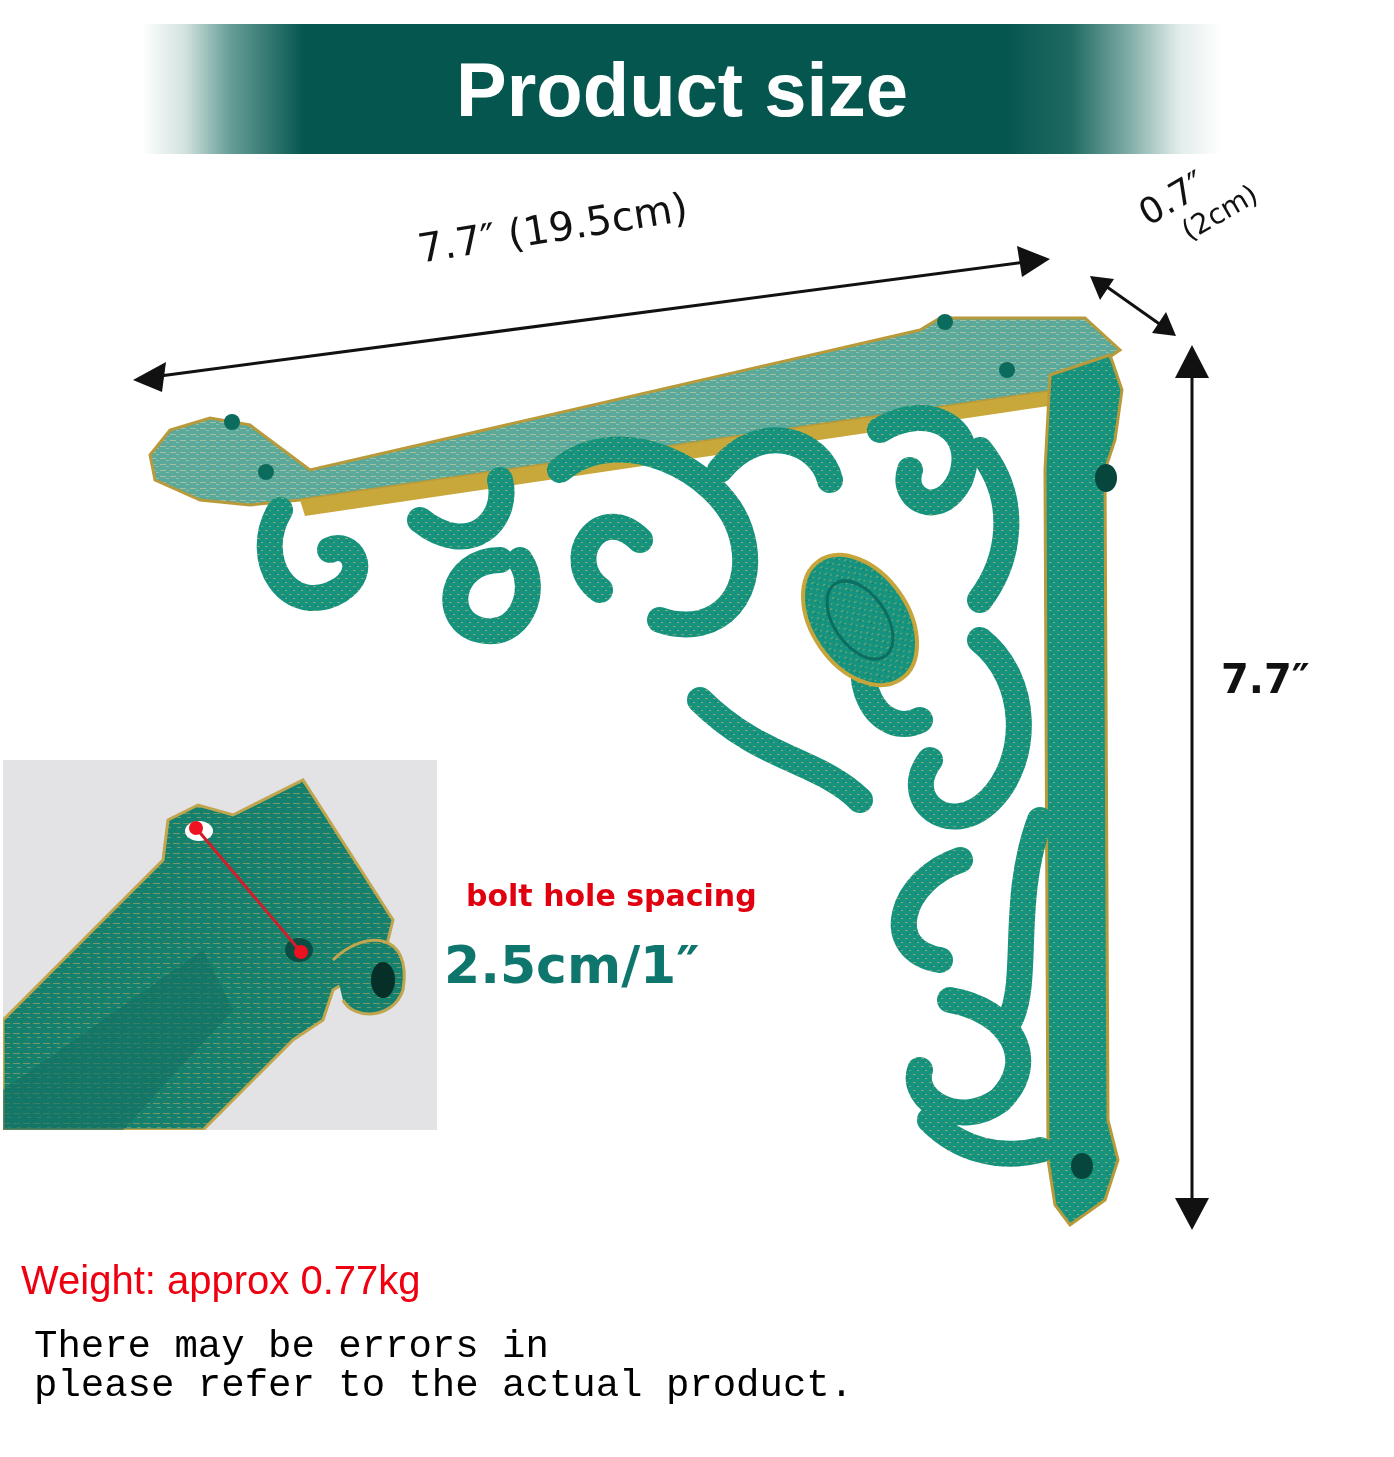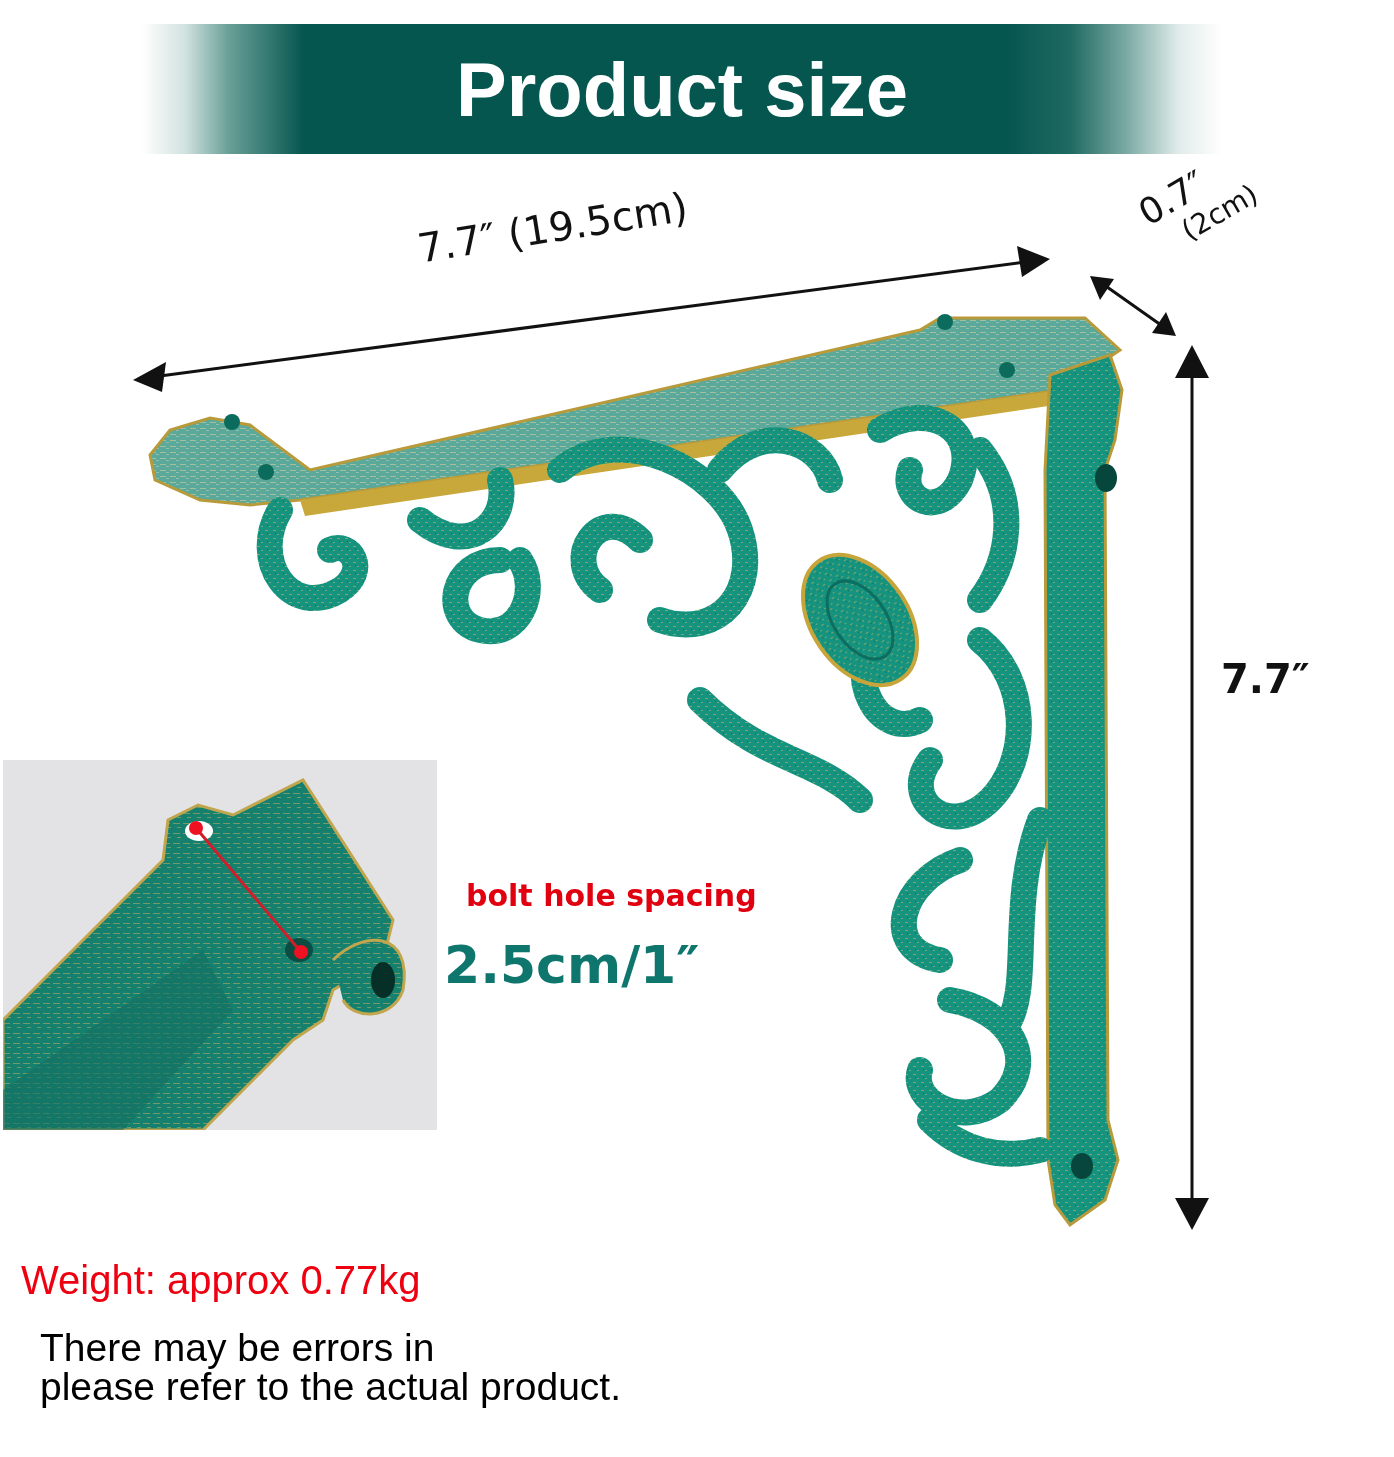--- a/index.html
+++ b/index.html
@@ -35,21 +35,21 @@
   .height-label .l1 { display:block; margin-left:16px;font-weight:bold; }
 
   .inset {
     position:absolute; left:3px; top:760px; width:434px; height:370px;
     background:#e3e3e6; overflow:hidden;
   }
   .bolt-label { position:absolute; left:447px; top:878px; color:#e00010; font-size:30px; font-weight:bold; font-family:"DejaVu Sans", sans-serif;margin-left:19px; }
   .bolt-value { position:absolute; left:444px; top:935px; color:#0f766e; font-size:52px; font-weight:bold; font-family:"DejaVu Sans", sans-serif; }
 
   .weight { position:absolute; left:21px; top:1258px; color:#ee0010; font-size:40px; font-family:"Liberation Sans", sans-serif; }
-  .note { position:absolute; left:40px; top:1328px; color:#000; font-size:39px; line-height:39px; font-family:Liberation Sans, sans-serif; }
+  .note { position:absolute; left:34px; top:1328px; color:#000; font-size:39px; line-height:39px; font-family:Liberation Mono, monospace; }
   .note span { display:block; }
 </style>
 </head>
 <body>
 
 <div class="banner">
   <div class="banner-title">Product size</div>
 </div>
 
 <svg class="svg-layer" viewBox="0 0 1394 1457">

